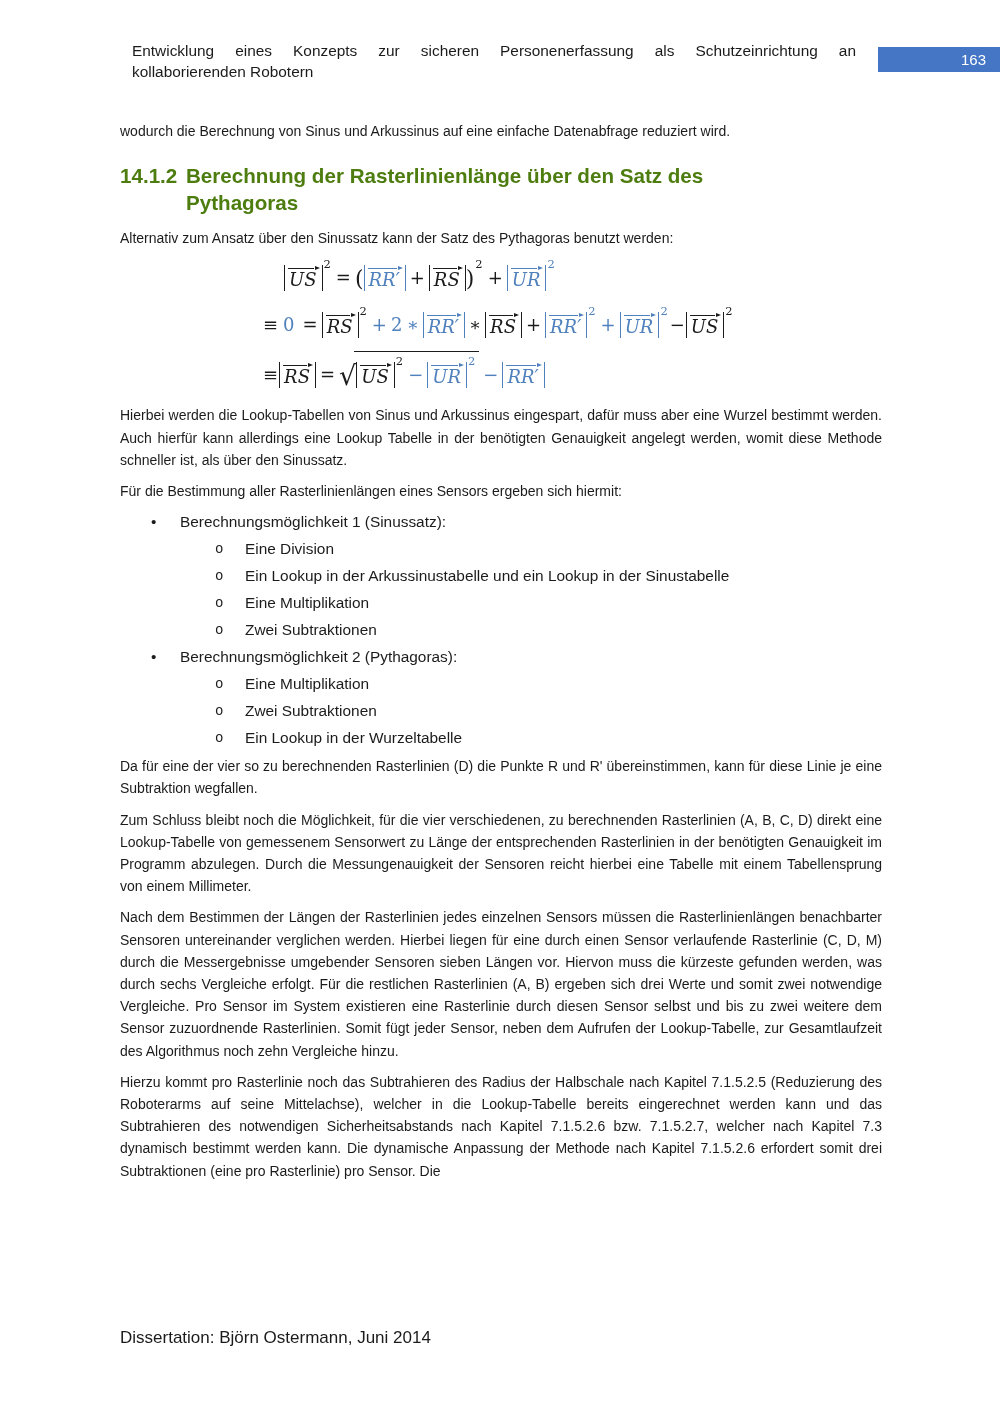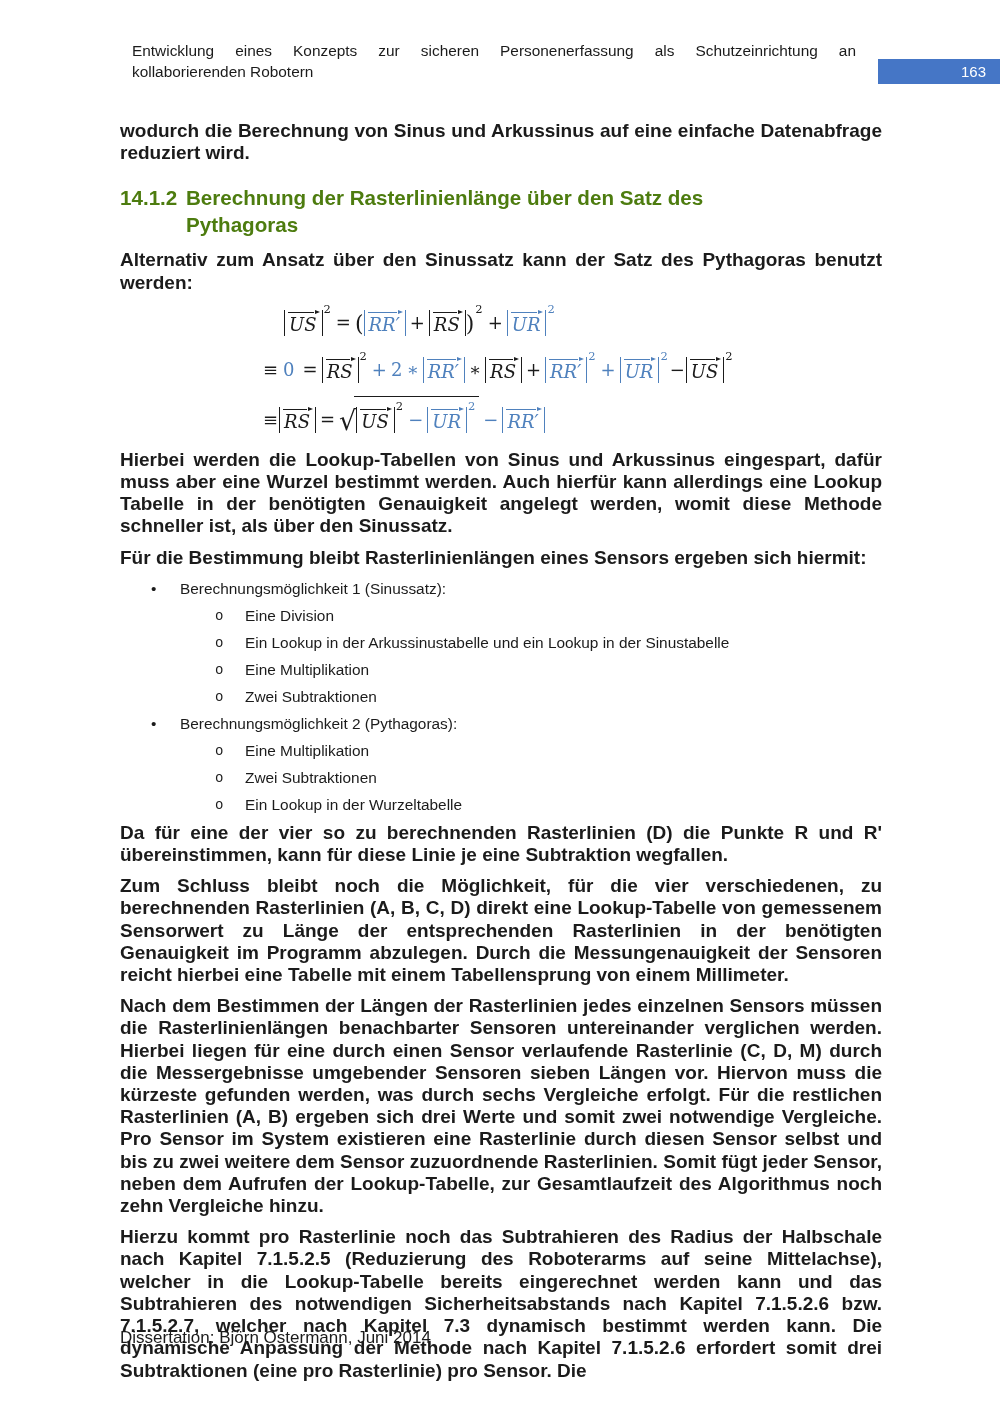--- a/index.html
+++ b/index.html
@@ -10,32 +10,31 @@
     position: relative;
     overflow: hidden;
   }
   .page { position: relative; width: 1000px; height: 1380px; background: #fff; }
 
   
   .header { position: absolute; top: 40px; left: 132px; width: 724px;
             font-size: 15.4px; line-height: 21px; }
   .header-line1 { text-align: justify; text-align-last: justify; }
   .badge {
-    position: absolute; top: 59px; right: 0; width: 122px; height: 25px;
+    position: absolute; top: 47px; right: 0; width: 122px; height: 25px;
     background: var(--badge-blue, #4576C6);
     color: #ffffff; font-size: 15px; line-height: 25px;
     text-align: right; padding-right: 14px; box-sizing: border-box;
   }
 
   
   .content { position: absolute; top: 120px; left: 120px; width: 762px; }
   p.body {
-    font-size: 19px; line-height: 22.2px; text-align: justify;
+    font-size: 14px; line-height: 22.2px; text-align: justify;
     margin: 0 0 9px 0;
-    font-weight: bold;
   }
 
   
   h2.sect {
     display: flex; align-items: flex-start;
     font-size: 20.6px; line-height: 27px; font-weight: bold;
     margin: 20px 0 11px 0; color: #4d7c0f;
   }
   h2.sect .hnum { flex: 0 0 66px; }
   h2.sect .hline { display: block; }
@@ -111,21 +110,21 @@
 
       <div class="fline"><span class="op tight">≡</span><span class="op blue">0</span><span class="op">=</span><span class="term"><span class="abs"><span class="vec"><span>RS</span></span></span><sup class="sup">2</sup></span><span class="op blue">+</span><span class="blue">2</span><span class="op blue">∗</span><span class="term blue"><span class="abs"><span class="vec"><span>RR′</span></span></span></span><span class="op">∗</span><span class="term"><span class="abs"><span class="vec"><span>RS</span></span></span></span><span class="op">+</span><span class="term blue"><span class="abs"><span class="vec"><span>RR′</span></span></span><sup class="sup">2</sup></span><span class="op blue">+</span><span class="term blue"><span class="abs"><span class="vec"><span>UR</span></span></span><sup class="sup">2</sup></span><span class="op tight">−</span><span class="term"><span class="abs"><span class="vec"><span>US</span></span></span><sup class="sup">2</sup></span></div>
 
       <div class="fline"><span class="op tight">≡</span><span class="term"><span class="abs"><span class="vec"><span>RS</span></span></span></span><span class="op">=</span><span class="sqrt"><span class="rsign">√</span><span class="rbody"><span class="term"><span class="abs"><span class="vec"><span>US</span></span></span><sup class="sup">2</sup></span><span class="op blue">−</span><span class="term blue"><span class="abs"><span class="vec"><span>UR</span></span></span><sup class="sup">2</sup></span></span></span><span class="op blue">−</span><span class="term blue"><span class="abs"><span class="vec"><span>RR′</span></span></span></span></div>
 
     </div>
 
     <p class="body">Hierbei werden die Lookup-Tabellen von Sinus und Arkussinus eingespart, dafür muss aber eine Wurzel bestimmt werden. Auch hierfür kann allerdings eine Lookup Tabelle in der benötigten Genauigkeit angelegt werden, womit diese Methode schneller ist, als über den Sinussatz.</p>
 
 
-    <p class="body">Für die Bestimmung bleibt Rasterlinienlängen eines Sensors ergeben sich hiermit:</p>
+    <p class="body">Für die Bestimmung aller Rasterlinienlängen eines Sensors ergeben sich hiermit:</p>
 
     <div class="lists">
 
       <div class="lrow l1">
           <span class="marker">•</span>
           <span class="ltext">Berechnungsmöglichkeit 1 (Sinussatz):</span>
         </div>
       <div class="lrow l2">
           <span class="marker">o</span>
           <span class="ltext">Eine Division</span>

